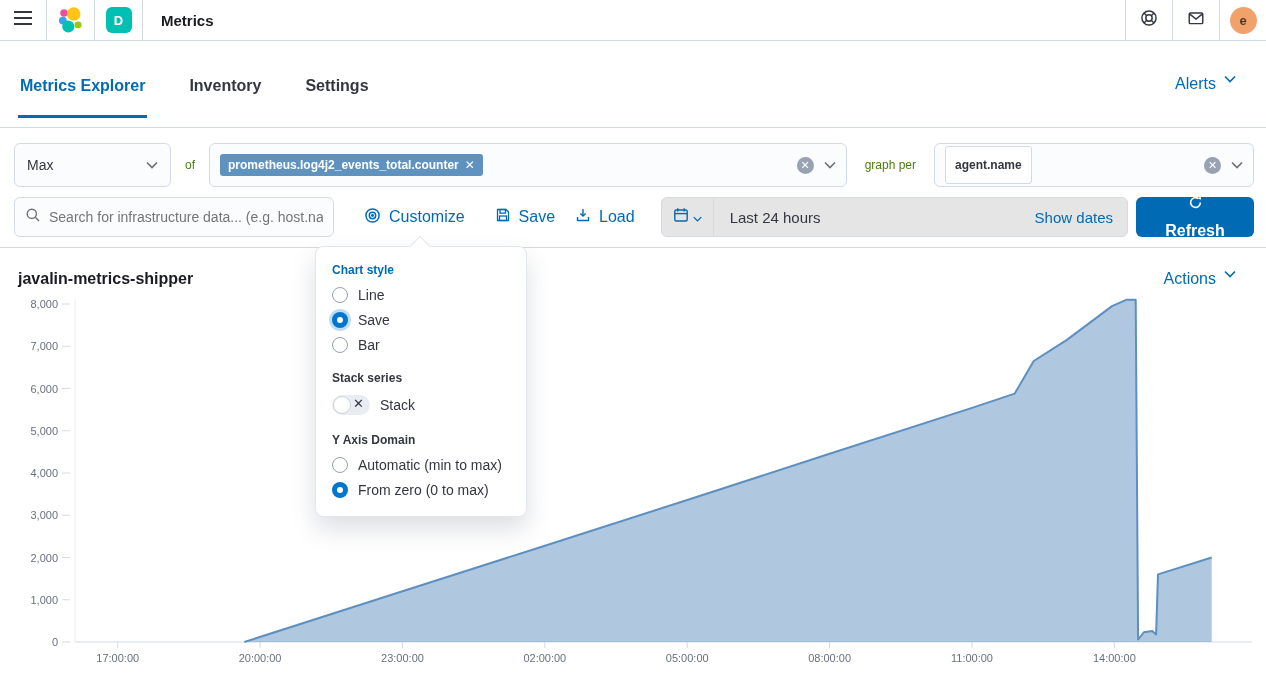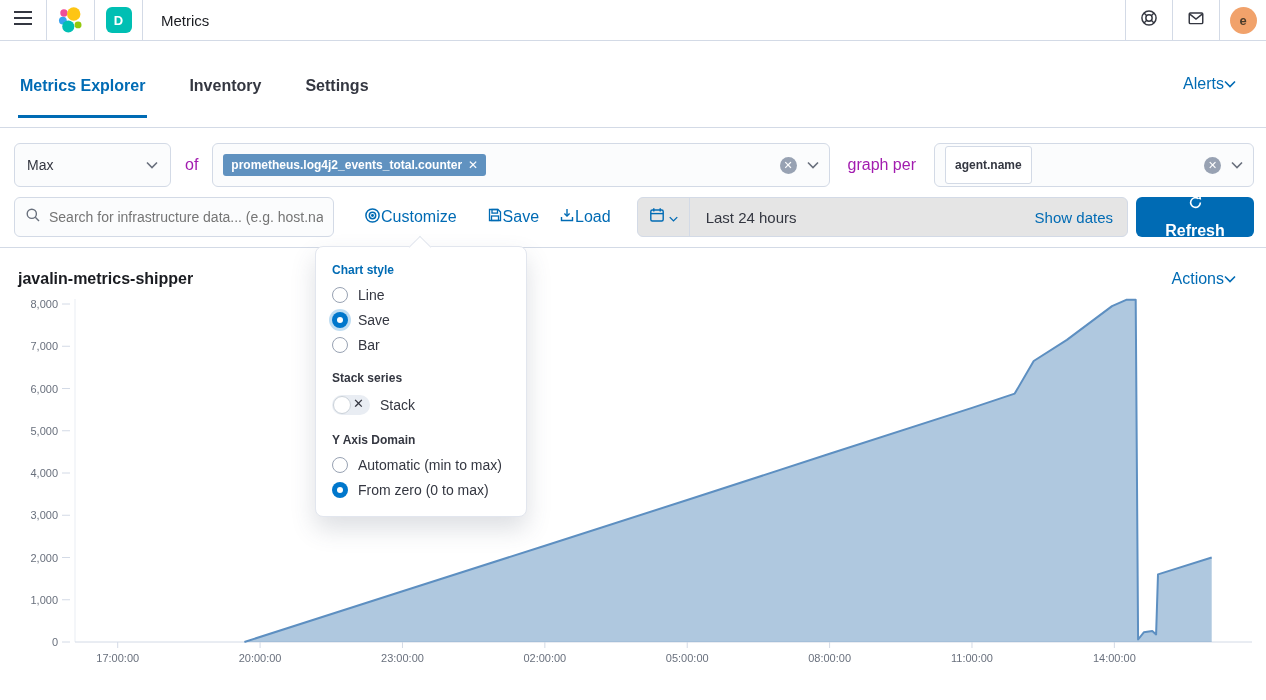--- a/index.html
+++ b/index.html
@@ -7,59 +7,59 @@
     font-family:"Liberation Sans","DejaVu Sans",sans-serif; color:#343741; }
 
   
   .topbar { height:41px; border-bottom:1px solid #d3dae6; display:flex; align-items:stretch; }
   .tb-sec { display:flex; align-items:center; justify-content:center; }
   .tb-btn { width:47px; border-right:1px solid #d3dae6; cursor:pointer; }
   .tb-logo { width:48px; border-right:1px solid #d3dae6; }
   .tb-space { width:48px; border-right:1px solid #d3dae6; }
   .space-badge { width:26px; height:26px; border-radius:6px; background:#00bfb3; color:#fff;
     font-size:13px; font-weight:700; display:flex; align-items:center; justify-content:center; }
-  .tb-title { padding:0 18px; font-size:15px; font-weight:400; color:#1a1c21; }
+  .tb-title { padding:0 18px; font-size:15px; font-weight:700; color:#1a1c21; }
   .tb-right { margin-left:auto; display:flex; align-items:stretch; }
   .tb-ic { width:47px; border-left:1px solid #d3dae6; cursor:pointer; color:#343741; }
   .avatar { width:27px; height:27px; border-radius:50%; background:#f1a26b; color:#4a3b2a;
     font-size:13px; font-weight:600; display:flex; align-items:center; justify-content:center; }
 
   
   .tabsrow { height:87px; border-bottom:1px solid #d3dae6; display:flex; align-items:center; padding:0 30px 0 18px; }
   .tab { font-size:16px; font-weight:600; color:#343741; margin-right:40px; padding:26px 2px 20px;
     cursor:pointer; border-bottom:3px solid transparent; }
   .tab.active { color:#006bb4; border-bottom-color:#006bb4; }
-  .link-blue { color:#006bb4; font-size:16px; font-weight:500; cursor:pointer; display:inline-flex; align-items:center; gap:0; }
+  .link-blue { color:#006bb4; font-size:16px; font-weight:500; cursor:pointer; display:inline-flex; align-items:flex-start; gap:8px; }
   .tabsrow .link-blue { margin-left:auto; }
 
   
   .row1 { display:flex; align-items:center; margin:15px 12px 0 14px; height:44px; }
   .field { background:#fbfcfd; border:1px solid #d3dae6; border-radius:6px; height:44px;
     display:flex; align-items:center; }
   .select-agg { width:157px; padding:10px 12px; font-size:14px; justify-content:space-between; cursor:pointer; }
-  .lbl { font-size:16px; color:#a21caf; }
+  .lbl { font-size:12px; color:#4d7c0f; }
   .of { margin:0 14px; }
   .gp { margin:4px 18px; white-space:nowrap; }
   .combo { flex:1; padding:0 10px; }
   .combo.groupby { flex:0 0 320px; }
   .tag-metric { background:#6092c0; color:#fff; font-size:12px; font-weight:600; border-radius:3px;
     padding:4px 8px; display:inline-flex; align-items:center; gap:6px; cursor:pointer; }
   .tag-plain { background:#fff; border:1px solid #d3dae6; color:#343741; font-size:12px; font-weight:600;
     border-radius:3px; padding:11px 9px; cursor:pointer; }
   .combo-right { margin-left:auto; display:flex; align-items:center; gap:10px; }
   .clear-circ { width:17px; height:17px; border-radius:50%; background:#98a2b3; color:#fff; font-size:11px;
     display:flex; align-items:center; justify-content:center; cursor:pointer; }
   .chev { color:#69707d; display:inline-flex; }
 
   .row2 { display:flex; align-items:center; margin:10px 12px 0 14px; height:40px; }
   .search { width:320px; height:40px; background:#fbfcfd; border:1px solid #d3dae6; border-radius:6px;
     display:flex; align-items:center; padding:0 10px; gap:8px; overflow:hidden; }
   .search input { border:none; outline:none; background:transparent; font-size:14px; flex:1;
     font-family:inherit; color:#343741; min-width:0; }
-  .txtbtn { display:inline-flex; align-items:center; font-size:16px; color:#006bb4;
+  .txtbtn { display:inline-flex; align-items:center; gap:8px; font-size:16px; color:#006bb4;
     background:none; border:none; cursor:pointer; font-family:inherit; }
   .b-cust { margin-left:30px; } .b-save { margin-left:30px; } .b-load { margin-left:20px; }
   .datepicker { flex:1; margin-left:26px; height:40px; border:1px solid #d3dae6; border-radius:6px;
     display:flex; align-items:center; background:#e5e5e5; }
   .dp-cal { width:52px; height:100%; border-right:1px solid #d3dae6; display:flex; align-items:center;
     justify-content:center; gap:4px; color:#006bb4; cursor:pointer; }
   .dp-text { padding:0 16px; font-size:15px; color:#343741; }
   .dp-show { margin-left:auto; padding-right:14px; font-size:15px; color:#006bb4; cursor:pointer; }
   .refresh { margin-left:8px; width:118px; height:40px; background:#006bb4; border:none; border-radius:6px;
     color:#fff; font-size:16px; font-weight:600; display:flex; align-items:center; justify-content:center;

